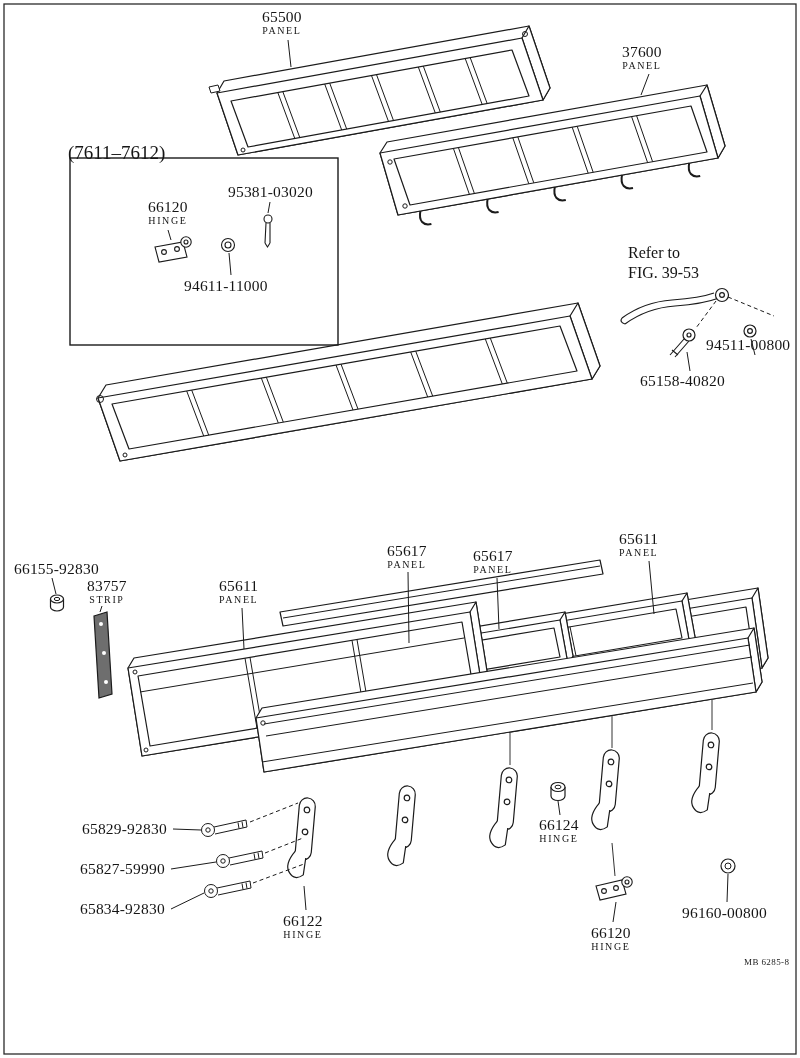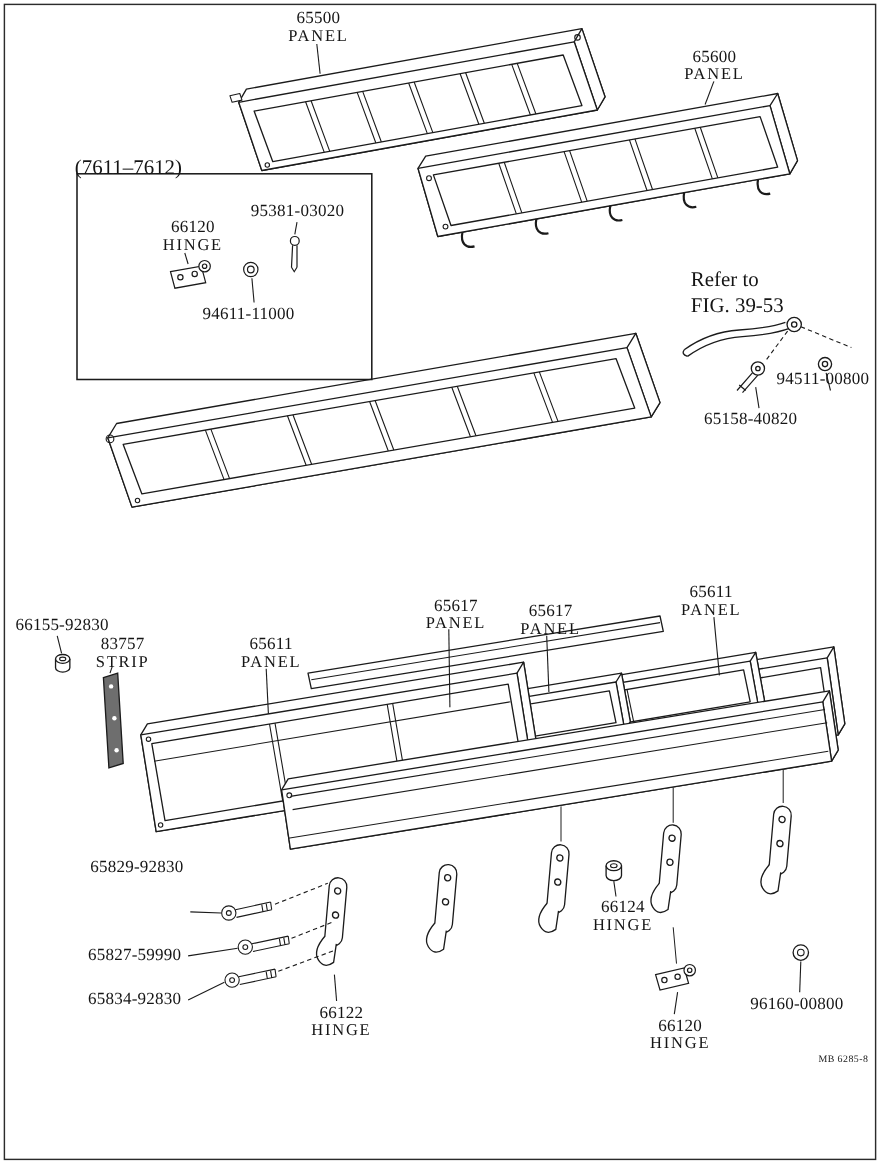--- a/index.html
+++ b/index.html
@@ -7,22 +7,22 @@
   .page {
     position:relative; width:800px; height:1058px; background:#ffffff;
     overflow:hidden; font-family:Liberation Serif, serif; color:#151515;
   }
   .art { position:absolute; left:0; top:0; }
   .lbl {
     position:absolute; display:inline-flex; flex-direction:column; align-items:center;
     line-height:1.12; white-space:nowrap; text-align:center;
   }
   .lbl .num { font-size:15.5px; letter-spacing:.2px; }
-  .lbl .sub { font-size:15px; letter-spacing:1.6px; }
-  .note { position:absolute; font-size:19px; line-height:1.25; white-space:nowrap; }
+  .lbl .sub { font-size:10px; letter-spacing:1.6px; }
+  .note { position:absolute; font-size:16px; line-height:1.25; white-space:nowrap; }
   .inset-range { position:absolute; font-size:19px; white-space:nowrap; }
   .footer-code { position:absolute; font-size:9px; letter-spacing:.4px; color:#222; white-space:nowrap; }
 </style>
 </head>
 <body>
 
 <div class="page">
 
   <svg class="art" width="800" height="1058" viewBox="0 0 800 1058">
 
@@ -288,21 +288,21 @@
       <path d="M727,902 L728,874"></path>
     </g>
   </svg>
 
   <div class="lbl" style="left:262px;top:8px">
     <span class="num">65500</span>
     <span class="sub">PANEL</span>
   </div>
 
   <div class="lbl" style="left:622px;top:43px">
-    <span class="num">65600</span>
+    <span class="num">37600</span>
     <span class="sub">PANEL</span>
   </div>
 
   <div class="inset-range" style="left:68px;top:142px">(7611–7612)</div>
 
   <div class="lbl" style="left:228px;top:183px">
     <span class="num">95381-03020</span>
   </div>
 
   <div class="lbl" style="left:148px;top:198px">
@@ -349,21 +349,21 @@
   <div class="lbl" style="left:473px;top:547px">
     <span class="num">65617</span>
     <span class="sub">PANEL</span>
   </div>
 
   <div class="lbl" style="left:619px;top:530px">
     <span class="num">65611</span>
     <span class="sub">PANEL</span>
   </div>
 
-  <div class="lbl" style="left:82px;top:780px">
+  <div class="lbl" style="left:82px;top:820px">
     <span class="num">65829-92830</span>
   </div>
 
   <div class="lbl" style="left:80px;top:860px">
     <span class="num">65827-59990</span>
   </div>
 
   <div class="lbl" style="left:80px;top:900px">
     <span class="num">65834-92830</span>
   </div>

